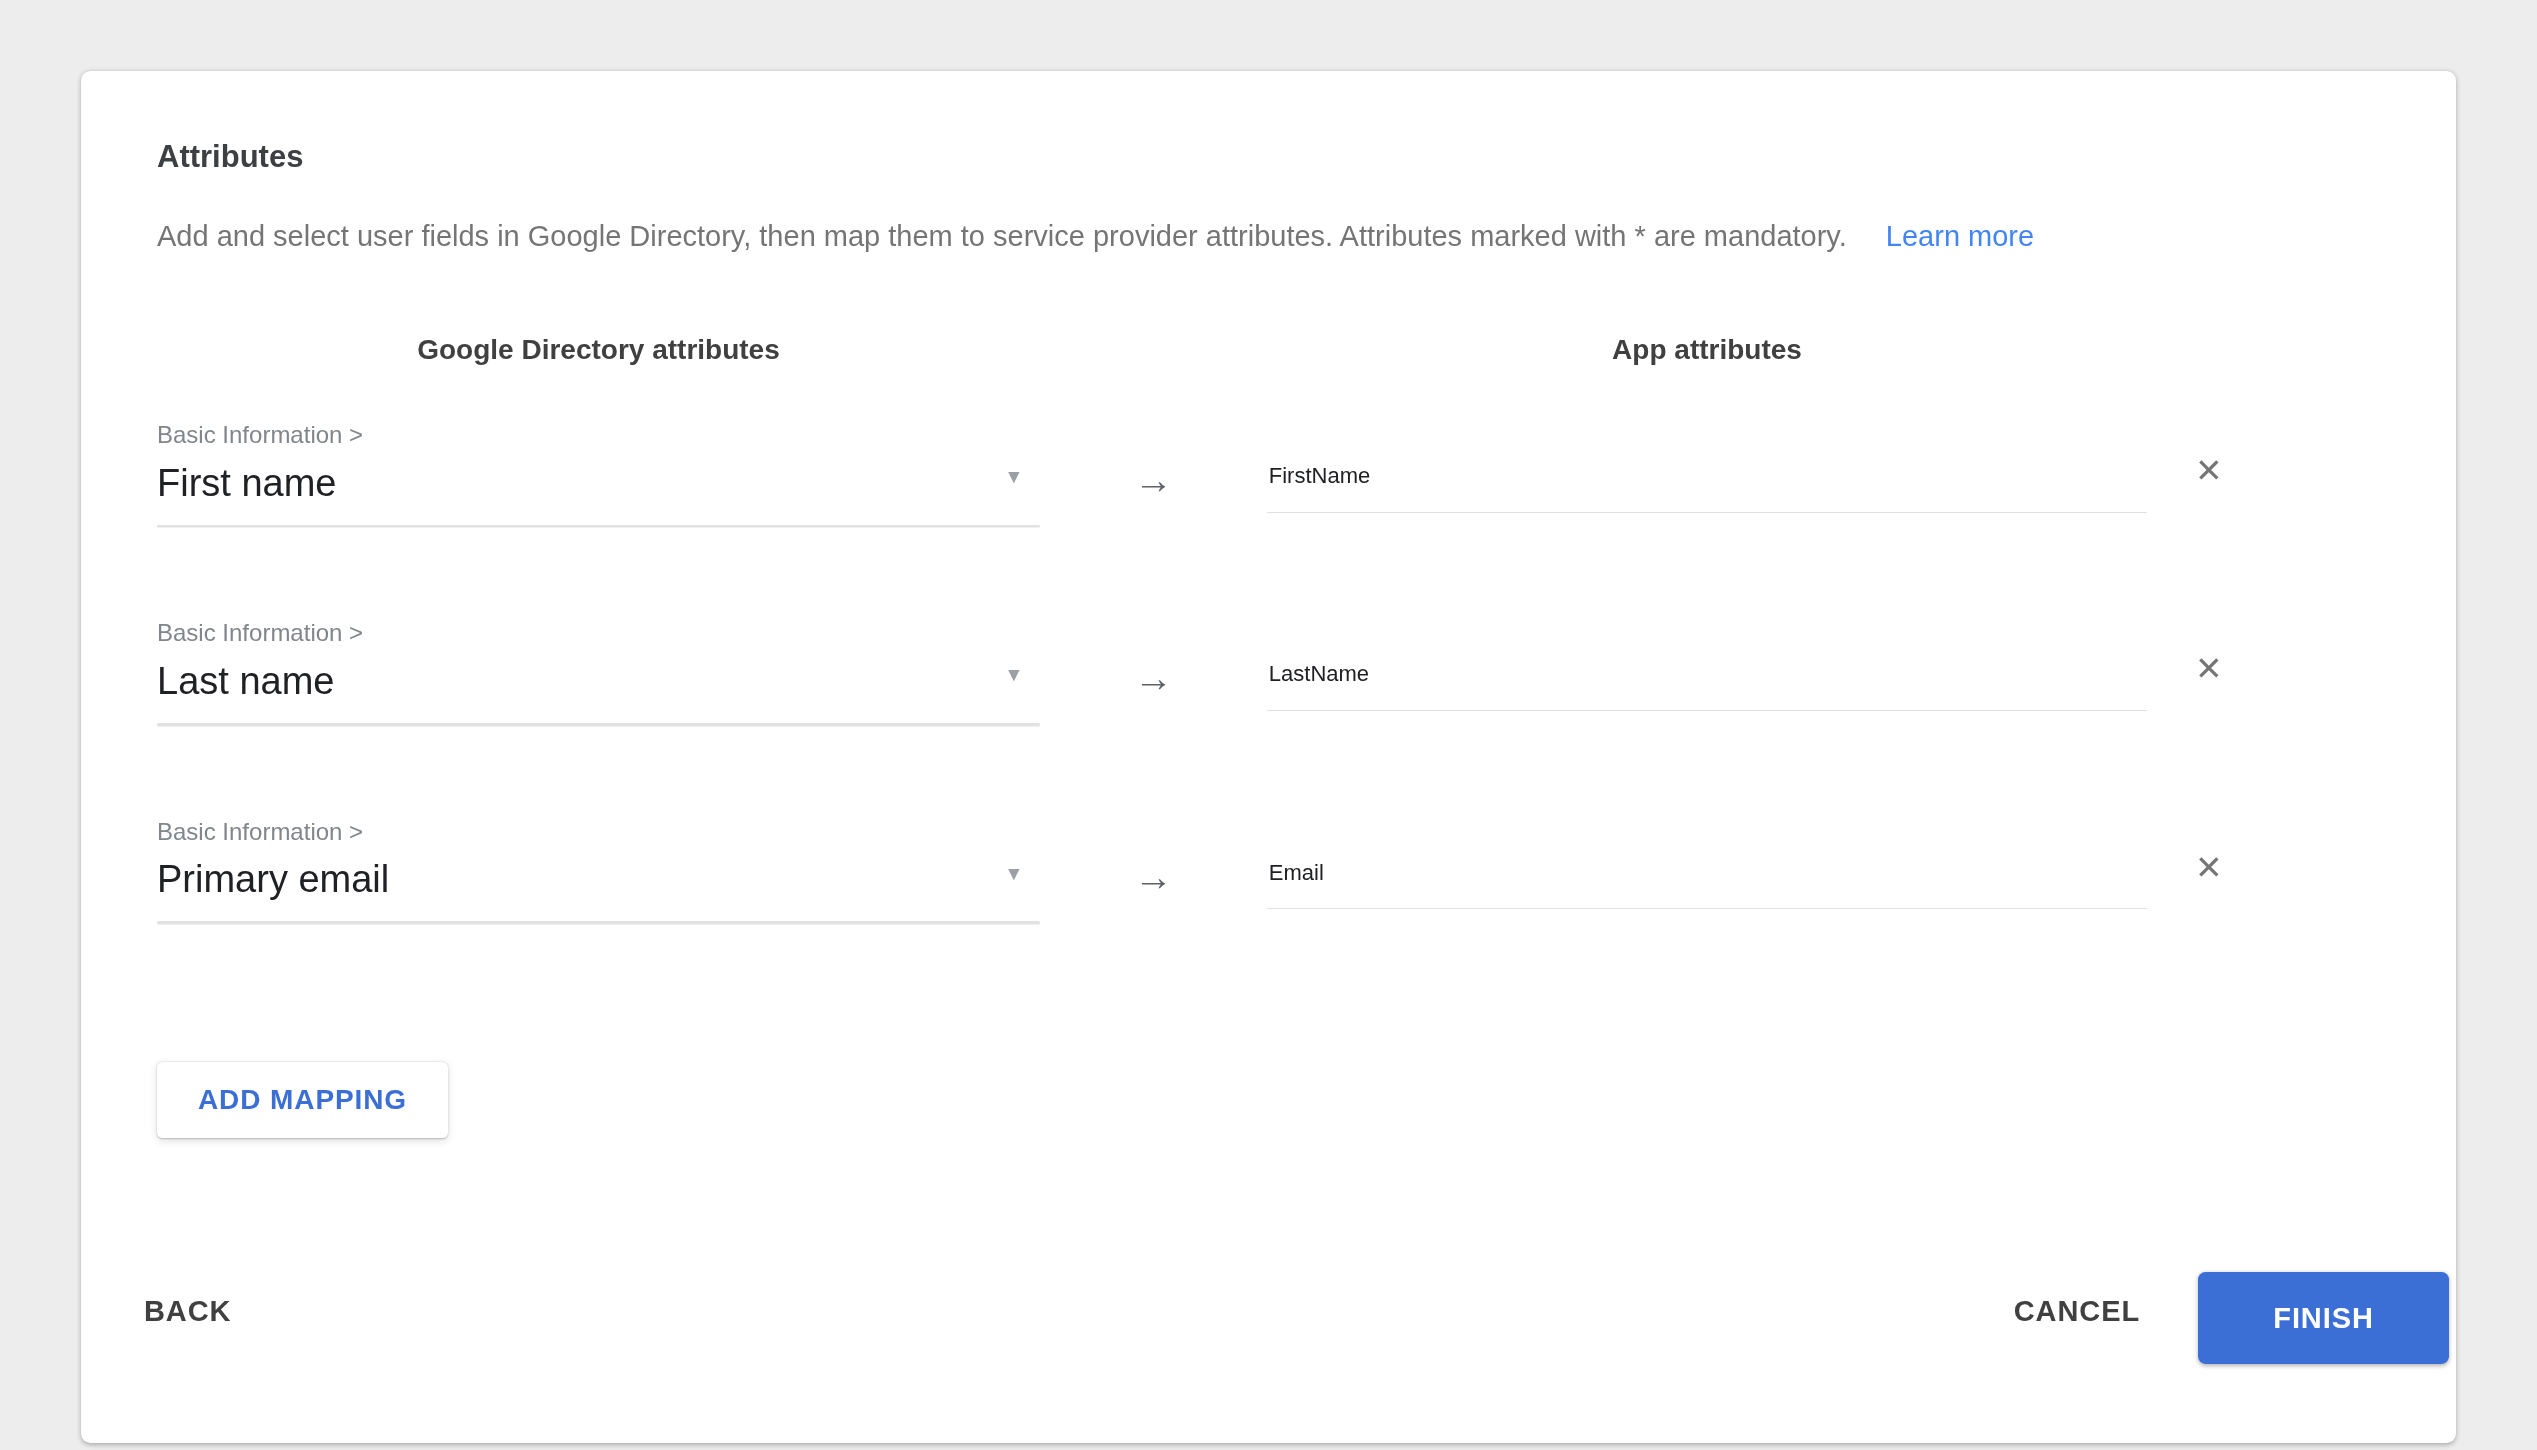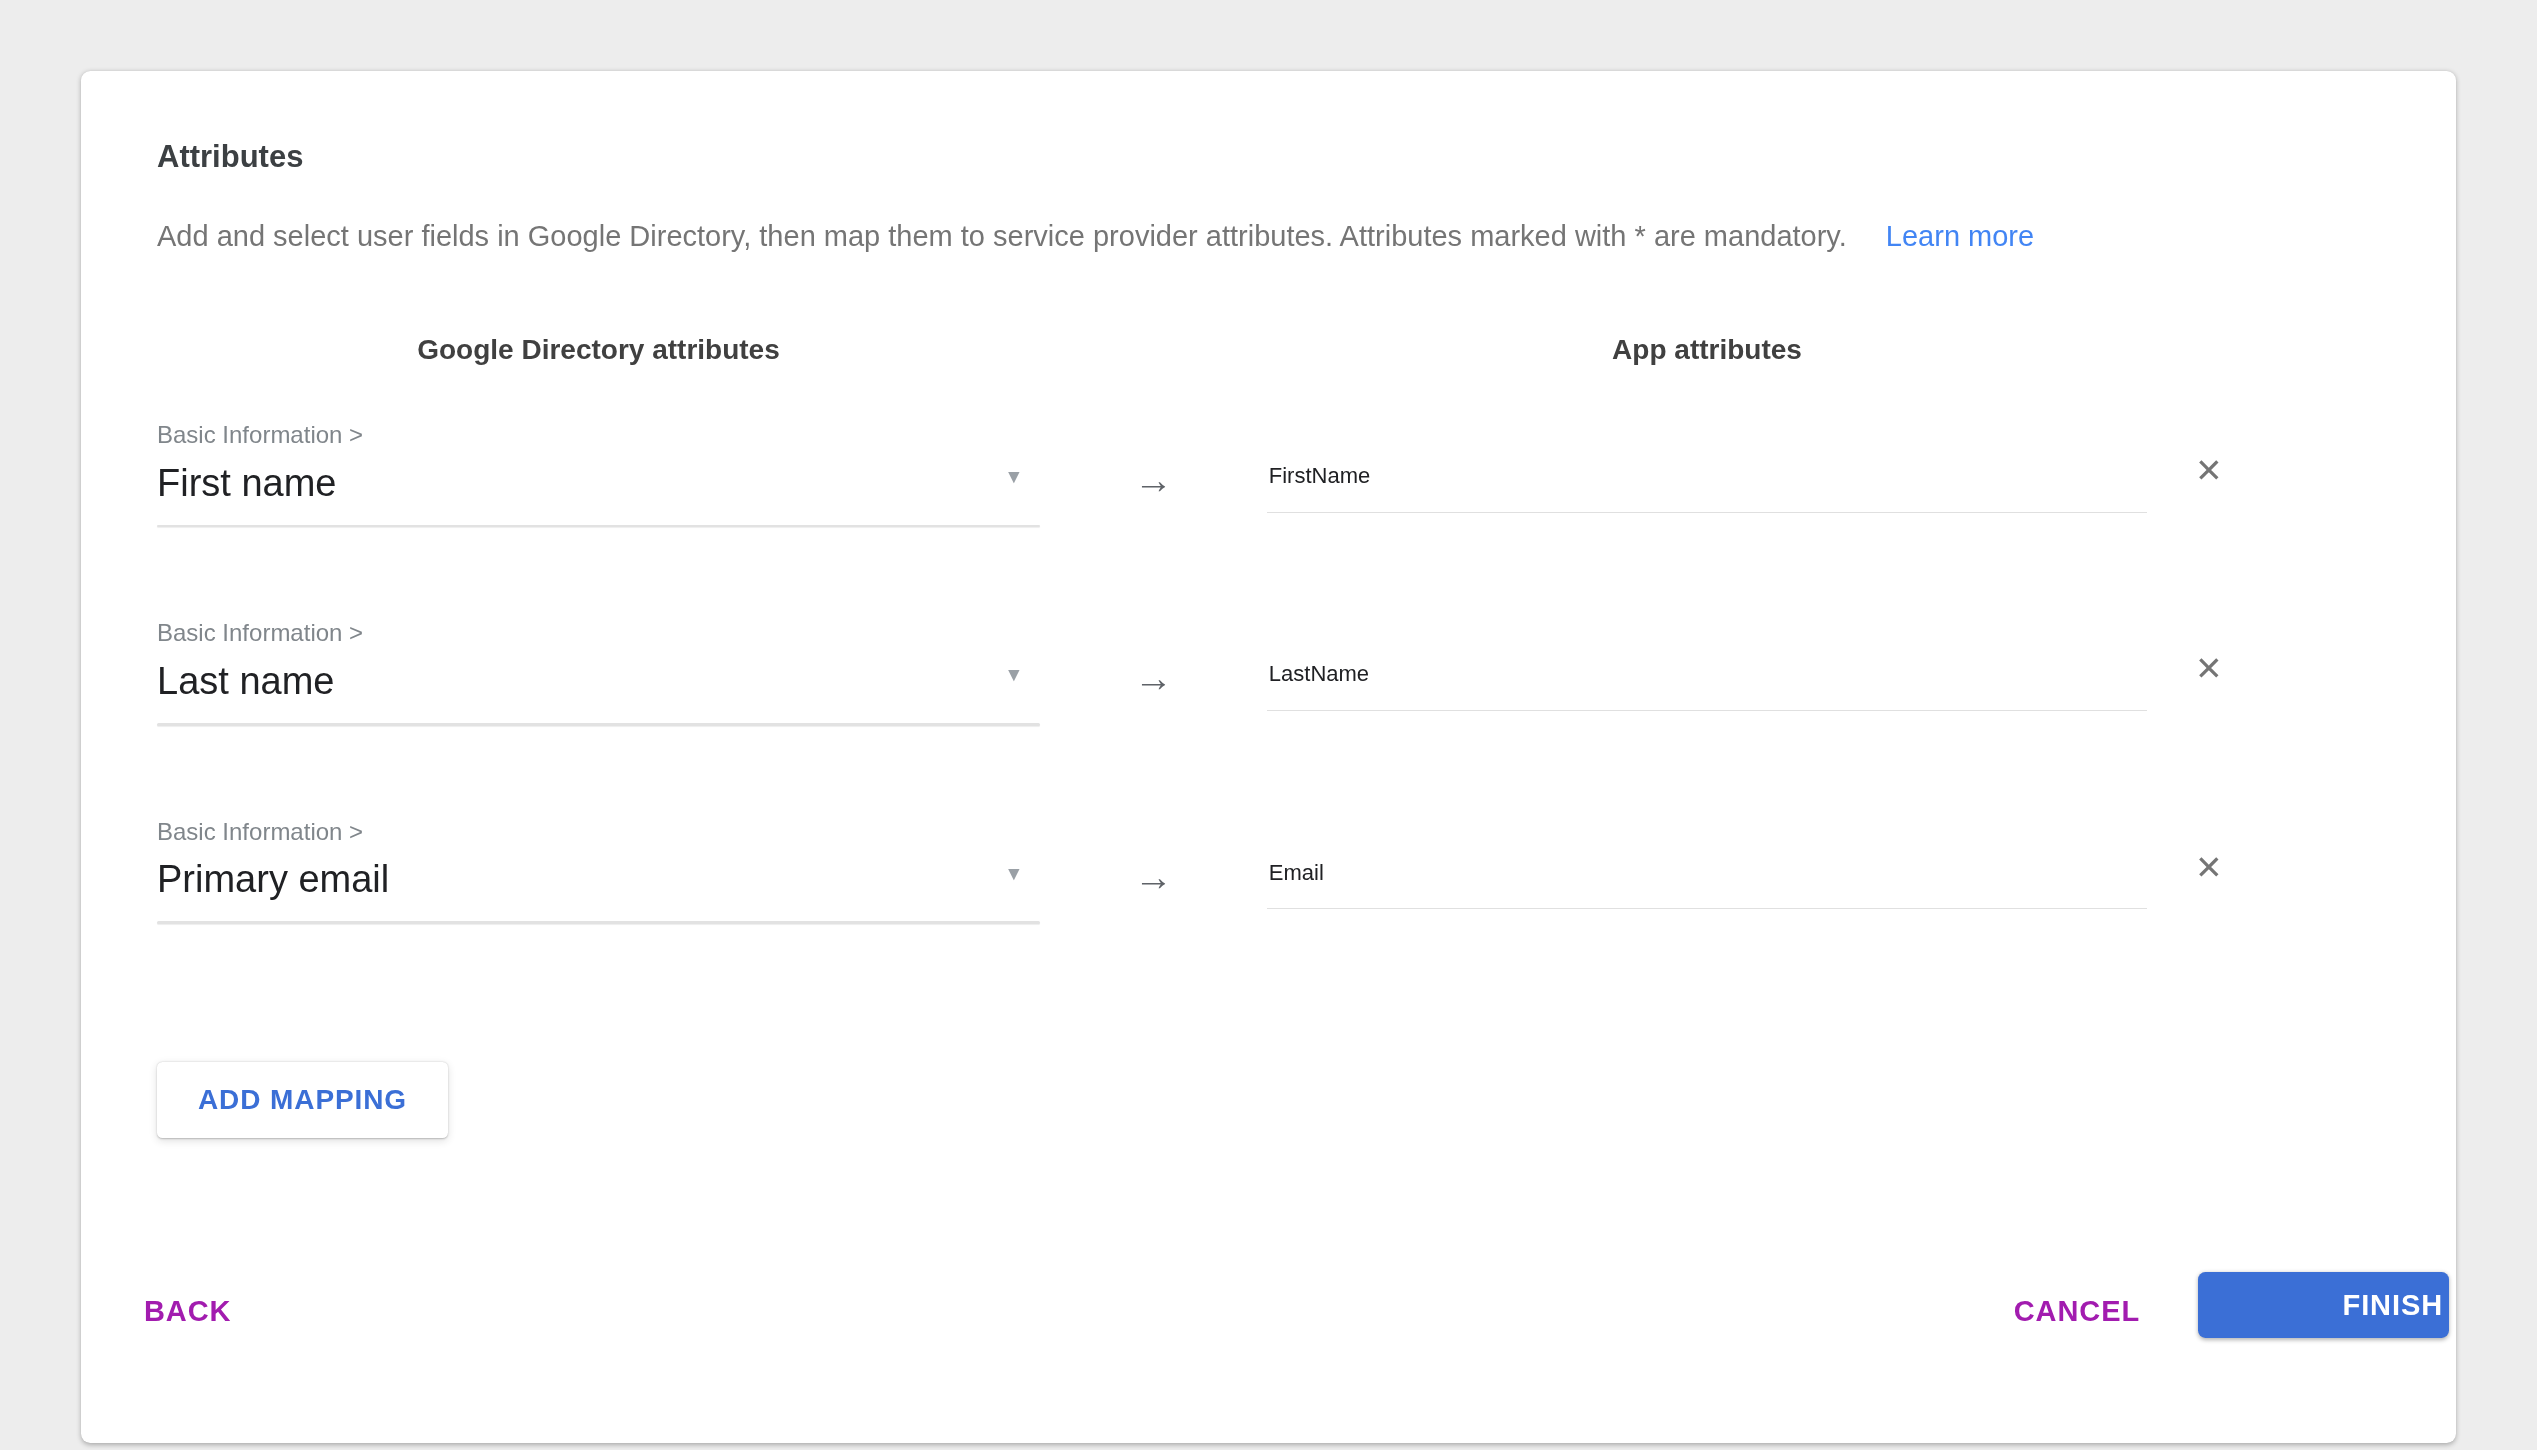--- a/index.html
+++ b/index.html
@@ -78,30 +78,30 @@
     margin-top:46px;display:inline-block;
     height:76px;line-height:76px;padding:0 41px;
     background:#ffffff;border:none;border-radius:5.5px;cursor:pointer;
     box-shadow:0 0.9px 1.8px rgba(0,0,0,0.22), 0 2.8px 8.3px rgba(0,0,0,0.12);
     font-family:inherit;font-size:28px;font-weight:bold;letter-spacing:0.9px;
     color:var(--button-blue);
   }
   .footer-text-btn{
     position:absolute;background:none;border:none;padding:0;cursor:pointer;
     font-family:inherit;font-size:29px;font-weight:bold;letter-spacing:0.9px;
-    color:#a21caf;
+    color:#404040;
   }
   .back-btn{left:144px;top:1295px;}
   .cancel-btn{right:398px;top:1295px;}
   .finish-btn{
-    position:absolute;left:2198px;top:1272px;width:251px;height:66px;
+    position:absolute;left:2198px;top:1272px;width:251px;height:92px;
     background:var(--button-blue);border:none;border-radius:7.4px;cursor:pointer;
     box-shadow:0 1.8px 4.6px rgba(0,0,0,0.3);
     font-family:inherit;font-size:29px;font-weight:bold;letter-spacing:0.9px;
-    color:#ffffff;text-align:right;
+    color:#ffffff;text-align:center;
   }
 </style>
 </head>
 <body>
 
 <div class="card">
 
   <h1 class="title">Attributes</h1>
 
   <div class="description">

